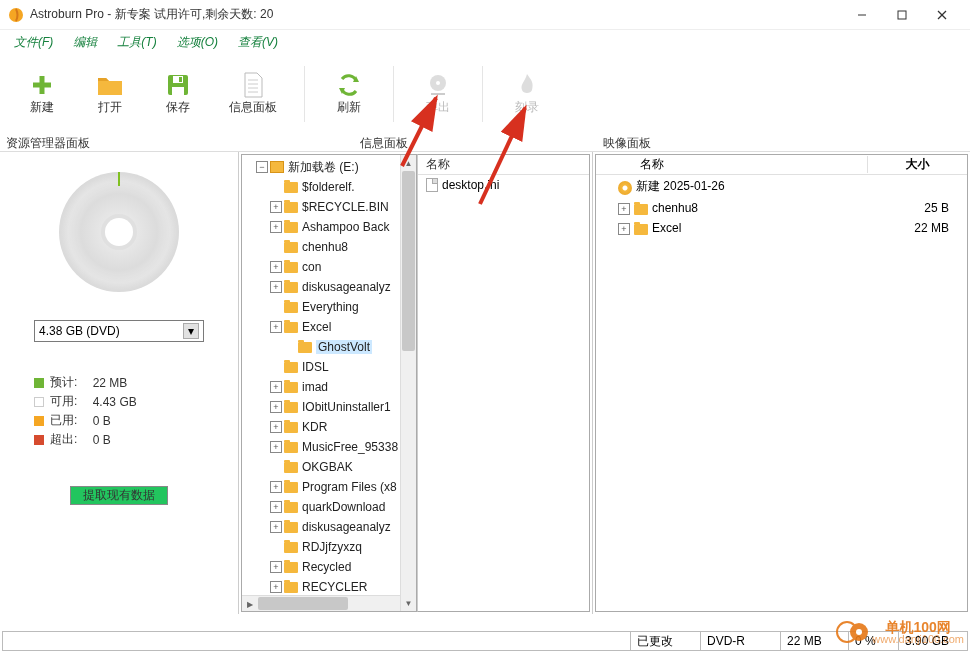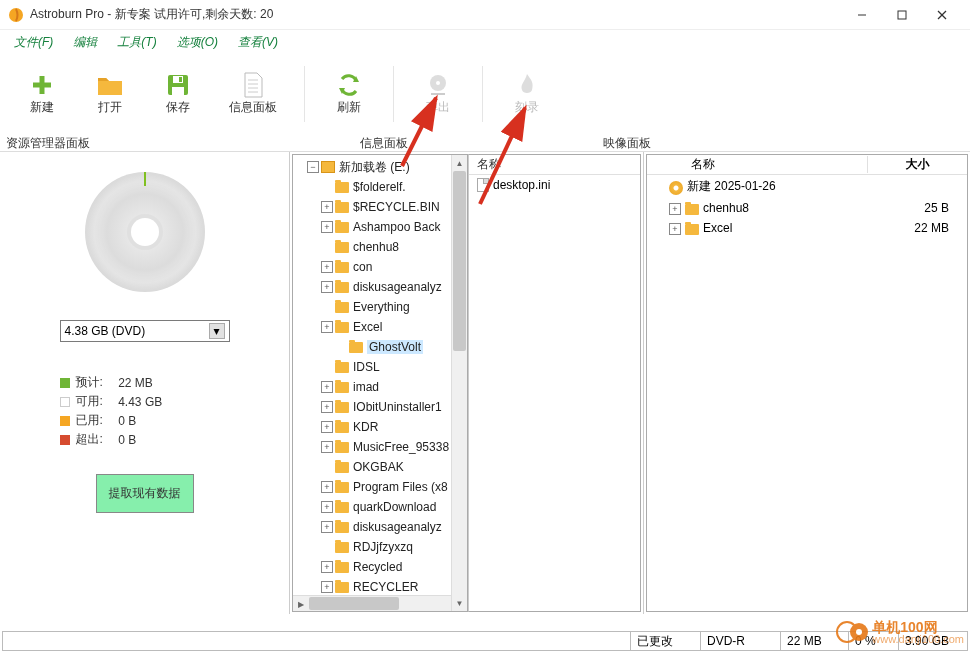--- a/index.html
+++ b/index.html
@@ -21,38 +21,38 @@
 .tool-sep { width: 1px; height: 56px; background: #e5e5e5; margin: 0 10px; }
 
 .panels-header { height: 18px; display: flex; border-bottom: 1px solid #ddd; }
 .panel-label { padding: 1px 6px; color: #333; }
 .pl-info { width: 243px; }
 .pl-explorer { width: 354px; }
 .pl-image { flex: 1; }
 
 .main { display: flex; height: 462px; }
 
-.info-panel { width: 290px; border-right: 1px solid #ccc; display: flex; flex-direction: column; align-items: center; padding-top: 14px; }
+.info-panel { width: 239px; border-right: 1px solid #ccc; display: flex; flex-direction: column; align-items: center; padding-top: 14px; }
 .disc { width: 120px; height: 120px; border-radius: 50%; background: radial-gradient(circle, #f0f0f0 0%, #dcdcdc 45%, #e8e8e8 60%, #d4d4d4 100%); position: relative; margin-top: 6px; margin-bottom: 28px; box-shadow: inset 0 0 20px rgba(0,0,0,0.08); }
 .disc::after { content: ""; position: absolute; top: 50%; left: 50%; width: 28px; height: 28px; background: #fff; border-radius: 50%; transform: translate(-50%, -50%); box-shadow: 0 0 0 4px #e0e0e0; }
 .disc .notch { position: absolute; top: 0; left: 50%; width: 2px; height: 14px; background: #80c020; transform: translateX(-50%); }
 
 .capacity-select { width: 170px; height: 22px; border: 1px solid #7a7a7a; display: flex; align-items: center; padding: 0 4px; background: #fff; margin-bottom: 30px; }
 .capacity-select .sel-text { flex: 1; }
 .capacity-select .sel-arrow { width: 16px; height: 16px; background: #e1e1e1; display: flex; align-items: center; justify-content: center; border: 1px solid #aaa; }
 
 .stats { width: 170px; }
 .stat-row { display: flex; align-items: center; gap: 6px; margin: 2px 0; color: #333; }
 .stat-swatch { width: 10px; height: 10px; }
 .sw-green { background: #6fb536; }
 .sw-white { background: #fff; border: 1px solid #ccc; }
 .sw-yellow { background: #f5a623; }
 .sw-red { background: #d64b2f; }
 
-.extract-btn { margin-top: 24px; padding: 10px 12px; border: 1px solid #888; background: #86efac; color: #333; font-size: 12px; }
+.extract-btn { margin-top: 36px; padding: 0 12px; border: 1px solid #888; background: #22c55e; color: #333; font-size: 12px; }
 
 .explorer-panel { width: 354px; border-right: 1px solid #ccc; display: flex; position: relative; }
 .tree-pane { width: 176px; border: 1px solid #aaa; margin: 2px 0 2px 2px; overflow: hidden; position: relative; background: #fff; }
 .file-pane { flex: 1; border: 1px solid #aaa; margin: 2px 2px 2px 0; border-left: 1px solid #ccc; overflow: hidden; background: #fff; }
 
 .tree { padding: 2px; }
 .tree-row { display: flex; align-items: center; height: 20px; white-space: nowrap; }
 .tree-row .expando { width: 12px; height: 12px; display: flex; align-items: center; justify-content: center; font-size: 9px; color: #555; margin-right: 2px; }
 .tree-row .expando.box { border: 1px solid #888; }
 .tree-row .folder-icon { width: 14px; height: 11px; background: #f5b83d; border-radius: 1px; margin-right: 4px; position: relative; }
@@ -91,21 +91,21 @@
 .image-row.sub { padding-left: 22px; }
 
 .statusbar { position: absolute; bottom: 2px; left: 2px; right: 2px; height: 20px; border: 1px solid #bbb; display: flex; background: #fff; }
 .status-cell { border-right: 1px solid #bbb; padding: 2px 6px; display: flex; align-items: center; }
 .status-spacer { flex: 1; border-right: 1px solid #bbb; }
 
 .arrow-svg { position: absolute; pointer-events: none; z-index: 50; }
 
 .watermark { position: absolute; bottom: 4px; right: 6px; display: flex; align-items: center; gap: 2px; z-index: 60; opacity: 0.9; }
 .watermark .wm-icon { width: 34px; height: 34px; }
-.watermark .wm-text { display: flex; flex-direction: column; line-height: 1; }
+.watermark .wm-text { display: flex; flex-direction: column; line-height: 1; text-align: center; }
 .watermark .wm-text .l1 { color: #e67817; font-size: 14px; font-weight: bold; }
 .watermark .wm-text .l2 { color: #e67817; font-size: 11px; opacity: 0.7; }
 </style>
 </head>
 <body>
 
 <div class="titlebar">
   <svg class="app-icon" viewBox="0 0 16 16">
       <circle cx="8" cy="8" r="7" fill="#f5a623"></circle>
       <path d="M8 2 C10 6 10 10 8 14" stroke="#d6791a" stroke-width="2" fill="none"></path>

